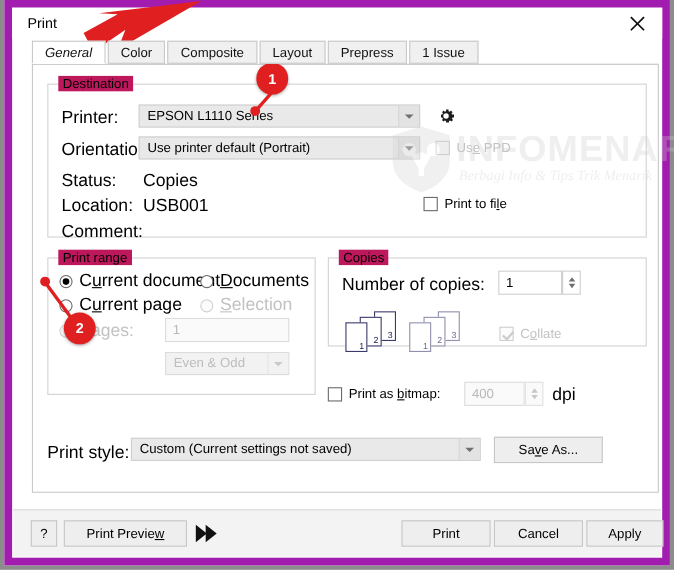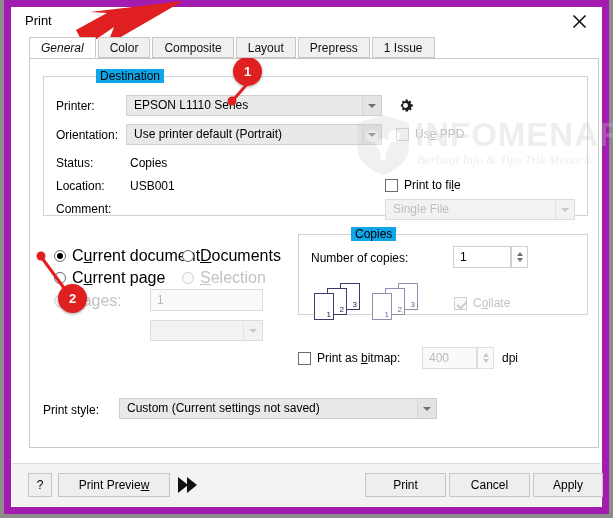--- a/index.html
+++ b/index.html
@@ -52,25 +52,25 @@
   .panel{
     position:absolute;left:18px;top:51px;width:570px;height:390px;
     background:#fff;border:1px solid #c8c8c8;box-sizing:border-box;
   }
 
   
   .group{
     position:absolute;border:1px solid #d2d2d2;box-sizing:border-box;
   }
   .group-title{
-    position:absolute;top:-8px;left:9px;background:#0ea5e9;padding:0 4px;
-    font-size:12px;color:#000;margin-left:43px;
-  }
-
-  .lbl{position:absolute;font-size:12px;color:#000;white-space:nowrap;}
+    position:absolute;top:-8px;left:9px;background:#be185d;padding:0 4px;
+    font-size:12px;color:#000;
+  }
+
+  .lbl{position:absolute;font-size:16px;color:#000;white-space:nowrap;}
 
   
   .combo{
     position:absolute;height:21px;background:#e9e9e9;
     border:1px solid #cfcfcf;box-sizing:border-box;cursor:pointer;
   }
   .combo .ctext{
     position:absolute;left:7px;top:0;line-height:19px;font-size:12px;color:#000;
     white-space:nowrap;overflow:hidden;
   }
@@ -260,27 +260,24 @@
       <div class="lbl" style="left:26px;top:120px;">Location:</div>
       <div class="lbl" style="left:100px;top:120px;">USB001</div>
 
       <div class="lbl" style="left:26px;top:143px;">Comment:</div>
       <div class="lbl" style="left:100px;top:143px;"></div>
 
       <div class="check" style="left:355px;top:118px;">
         <div class="cb"></div>
         <div class="ct">Print to fi<span class="u">l</span>e</div>
       </div>
-      <div class="combo disabled" style="left:355px;top:140px;width:190px;">
-        <div class="ctext" style="width:166px;">Single File</div>
-        <div class="carrow">
-            <i></i>
-          </div>
-      </div>
-
+
+      <div class="group" style="left:13px;top:175px;width:244px;height:125px;">
+        <div class="group-title">Print range</div>
+      </div>
 
       <div class="radio on" style="left:24px;top:189px;">
         <div class="rb"></div>
         <div class="rt">C<span class="u">u</span>rrent document</div>
       </div>
       <div class="radio" style="left:24px;top:211px;">
         <div class="rb"></div>
         <div class="rt">C<span class="u">u</span>rrent page</div>
       </div>
       <div class="radio disabled" style="left:24px;top:234px;">
@@ -294,20 +291,21 @@
       </div>
       <div class="radio disabled" style="left:152px;top:211px;">
         <div class="rb"></div>
         <div class="rt"><span class="u">S</span>election</div>
       </div>
 
       <div class="tbox disabled" style="left:120px;top:230px;width:113px;">
         <div class="tval">1</div>
       </div>
       <div class="combo disabled" style="left:120px;top:261px;width:113px;">
+        <div class="ctext" style="width:90px;">Even &amp; Odd</div>
         <div class="carrow">
             <i></i>
           </div>
       </div>
 
       <div class="group" style="left:268px;top:175px;width:290px;height:81px;">
         <div class="group-title">Copies</div>
       </div>
 
       <div class="lbl" style="left:281px;top:192px;">Number of copies:</div>
@@ -359,20 +357,23 @@
         <i class="dn"></i>
       </div>
       <div class="lbl" style="left:472px;top:292px;">dpi</div>
 
       <div class="lbl" style="left:13px;top:344px;">Print style:</div>
       <div class="combo" style="left:89px;top:339px;width:318px;">
         <div class="ctext" style="width:294px;">Custom (Current settings not saved)</div>
         <div class="carrow">
             <i></i>
           </div>
+      </div>
+      <div class="btn" style="left:419px;top:338px;width:99px;height:24px;">
+        <span>Sa<span class="u">v</span>e As...</span>
       </div>
 
       <div class="watermark" style="left:325px;top:53px;width:270px;height:66px;">
         <svg width="56" height="62" viewBox="0 0 56 62" style="position:absolute;left:0;top:2px;">
           <path d="M28 1 L54 9 V32 C54 47 42 56 28 61 C14 56 2 47 2 32 V9 Z" fill="#cfcfcf"></path>
           <circle cx="17" cy="22" r="6" fill="#ffffff"></circle>
           <circle cx="39" cy="22" r="6" fill="#ffffff"></circle>
           <circle cx="28" cy="30" r="5.5" fill="#ffffff"></circle>
           <path d="M17 24 L26 40 L30 40 L39 24 L35 22 L28 34 L21 22 Z" fill="#ffffff"></path>
           <path d="M25.5 34 h5 v12 h-5 z" fill="#ffffff"></path>

